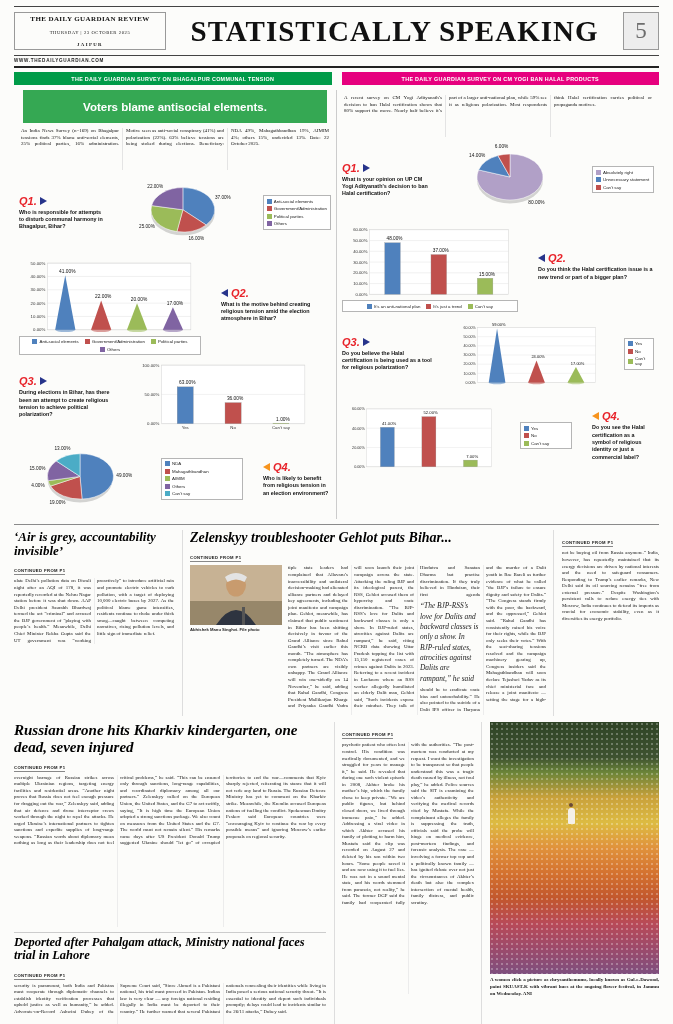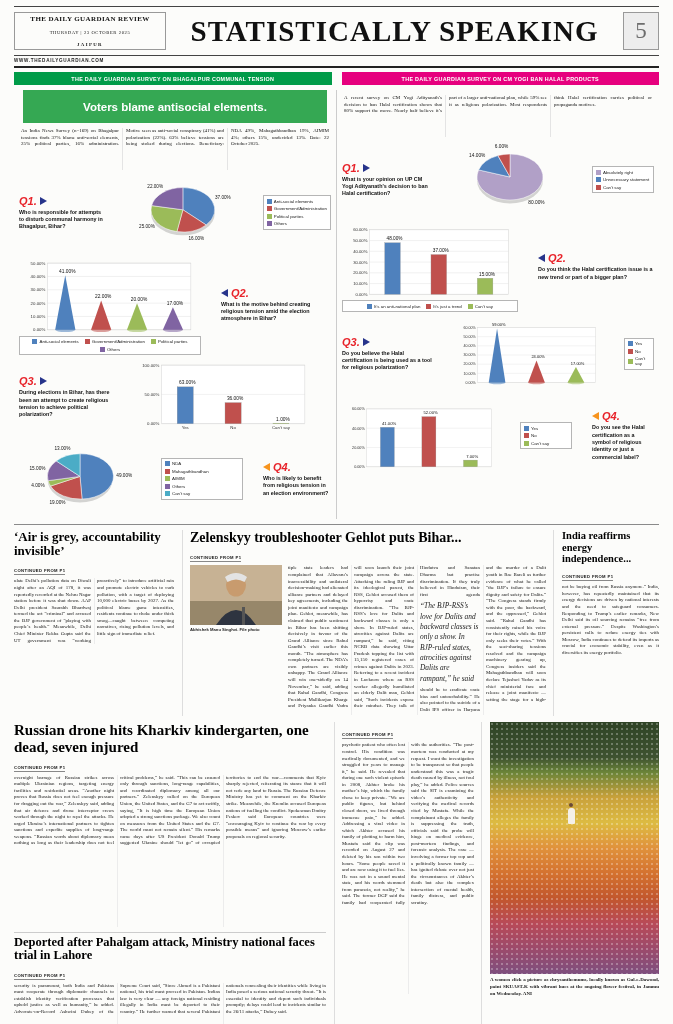--- a/index.html
+++ b/index.html
@@ -49,21 +49,21 @@
           font-family:"Liberation Sans",sans-serif;font-size:4.4px;color:#222;background:#fff;}
   .legend.vert{flex-direction:column;}
   .legend.horiz{flex-direction:row;flex-wrap:wrap;justify-content:center;column-gap:6px;}
   .legend-item{display:flex;align-items:center;gap:2px;}
   .swatch{width:5px;height:5px;flex:0 0 auto;display:inline-block;}
   .chartcol{display:flex;flex-direction:column;gap:1px;}
   
   .articles{margin-top:5px;border-top:1px solid #8a8a8a;padding-top:5px;}
   .kicker{font-family:"Liberation Sans",sans-serif;font-weight:bold;font-size:4.2px;letter-spacing:.4px;color:#111;
           border-bottom:.5px solid #888;display:inline-block;padding-bottom:1px;margin:3px 0;}
-  .headline{font-weight:bold;line-height:1.08;color:#000;}
+  .headline{font-weight:bold;line-height:1.08;color:#000;font-style:italic;}
   .body{font-size:4.9px;line-height:1.34;text-align:justify;color:#141414;overflow:hidden;}
   .cols-2{column-count:2;column-gap:6px;column-rule:.5px solid #ececec;}
   .cols-3{column-count:3;column-gap:6px;column-rule:.5px solid #ececec;}
   .cols-4{column-count:4;column-gap:6px;column-rule:.5px solid #ececec;}
   .art-row1{display:flex;gap:8px;height:186px;}
   .art-air{width:160px;}
   .art-air .headline{font-size:13px;}
   .art-congress{width:372px;border-left:1px solid #ddd;border-right:1px solid #ddd;padding:0 7px;}
   .art-congress .headline{font-size:14px;}
   .congress-flex{display:flex;gap:6px;}
@@ -511,21 +511,20 @@
           </figure>
           <div class="body cols-4" style="height:150px">
             <span>tiple state leaders had complained that Allavaru’s inaccessibility and unilateral decision-making had alienated alliance partners and delayed key agreements, including the joint manifesto and campaign plan. Gehlot, meanwhile, has claimed that public sentiment in Bihar has been shifting decisively in favour of the Grand Alliance since Rahul Gandhi’s visit earlier this month. “The atmosphere has completely turned. The NDA’s own partners are visibly unhappy. The Grand Alliance will win one-sidedly on 14 November,” he said, adding that Rahul Gandhi, Congress President Mallikarjun Kharge and Priyanka Gandhi Vadra will soon launch their joint campaign across the state. Attacking the ruling BJP and its ideological parent, the RSS, Gehlot accused them of hypocrisy and caste discrimination. “The BJP-RSS’s love for Dalits and backward classes is only a show. In BJP-ruled states, atrocities against Dalits are rampant,” he said, citing NCRB data showing Uttar Pradesh topping the list with 15,150 registered cases of crimes against Dalits in 2023. Referring to a recent incident in Lucknow where an RSS worker allegedly humiliated an elderly Dalit man, Gehlot said, “Such incidents expose their mindset. They talk of Hindutva and Sanatan Dharma but practise discrimination. If they truly believed in Hinduism, their first agenda</span>
             <span class="pullquote">“The BJP-RSS’s love for Dalits and backward classes is only a show. In BJP-ruled states, atrocities against Dalits are rampant,” he said</span>
             <span>should be to eradicate caste bias and untouchability.” He also pointed to the suicide of a Dalit IPS officer in Haryana and the murder of a Dalit youth in Rae Bareli as further evidence of what he called “the BJP’s failure to ensure dignity and safety for Dalits.” “The Congress stands firmly with the poor, the backward, and the oppressed,” Gehlot said. “Rahul Gandhi has consistently raised his voice for their rights, while the BJP only seeks their votes.” With the seat-sharing tensions resolved and the campaign machinery gearing up, Congress insiders said the Mahagathbandhan will soon declare Tejashwi Yadav as its chief ministerial face and release a joint manifesto — setting the stage for a high-stakes electoral battle in Bihar.</span>
           </div>
         </div>
       </article>
 
       <article class="art-india">
-        <h2 class="headline">India reaffirms energy independence...</h2>
         <div class="kicker">CONTINUED FROM P1</div>
         <div class="body" style="height:142px">not be buying oil from Russia anymore.” India, however, has repeatedly maintained that its energy decisions are driven by national interests and the need to safeguard consumers. Responding to Trump’s earlier remarks, New Delhi said its oil sourcing remains “free from external pressure.” Despite Washington’s persistent calls to reduce energy ties with Moscow, India continues to defend its imports as crucial for economic stability, even as it diversifies its energy portfolio.</div>
       </article>
     </div>
 
     <div class="art-row2">
       <div class="left-stack">
         <article class="art-russian">
           <h2 class="headline">Russian drone hits Kharkiv kindergarten, one dead, seven injured</h2>
           <div class="kicker">CONTINUED FROM P1</div>

